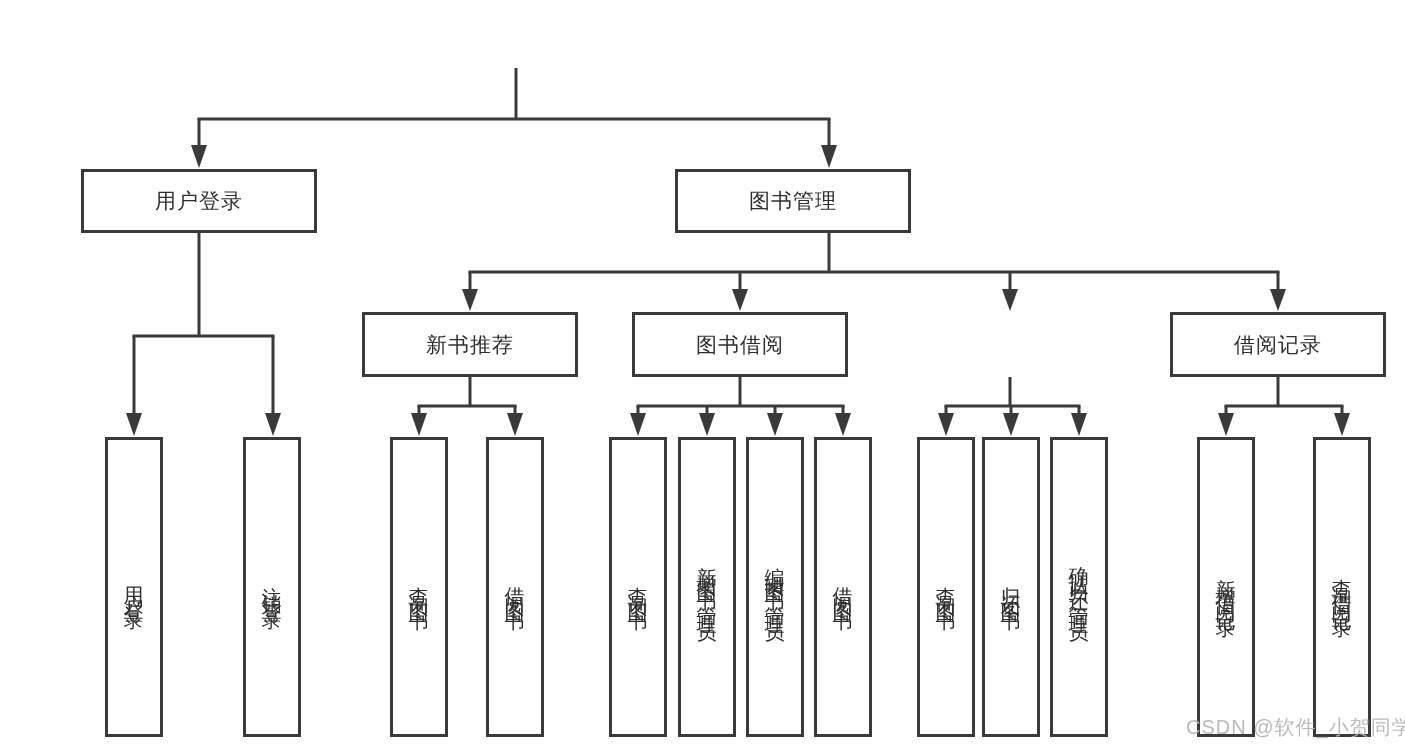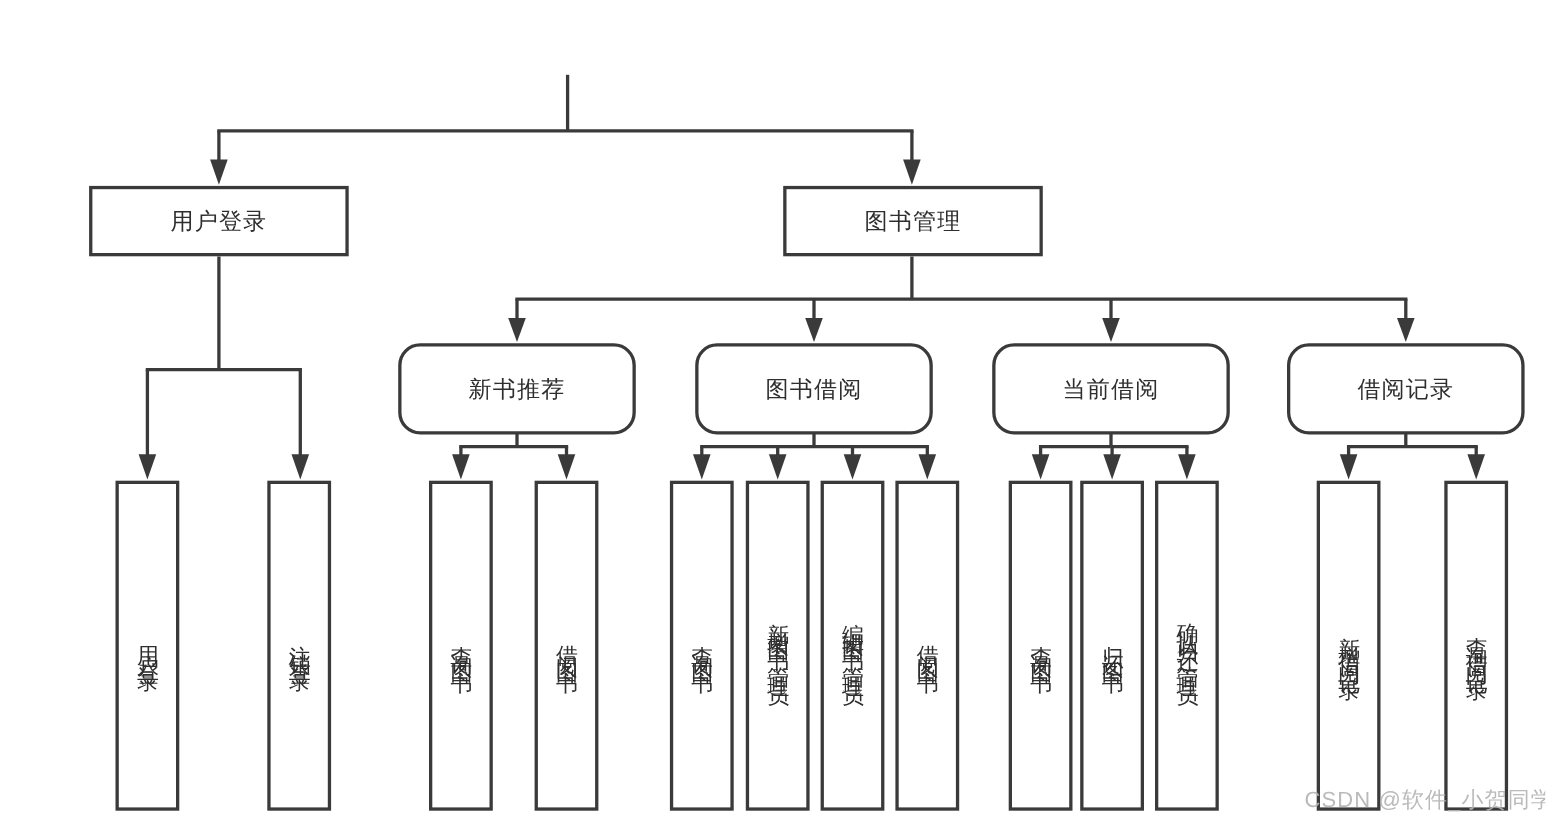--- a/index.html
+++ b/index.html
@@ -36,21 +36,21 @@
   }
   .hbox {
     font-size: 21px;
     letter-spacing: 1px;
   }
   .root {
     left: 12px; top: 13px; width: 1008px; height: 55px;
     font-size: 22px;
   }
   .lvl2 { top: 169px; width: 236px; height: 64px; }
-  .lvl3 { top: 312px; width: 216px; height: 83px; border-radius: 20px; }
+  .lvl3 { top: 312px; width: 216px; height: 65px; }
   .leaf {
     top: 437px;
     width: 58px;
     height: 300px;
     writing-mode: vertical-rl;
     text-orientation: mixed;
     font-size: 20px;
     letter-spacing: 8px;
     line-height: 1;
   }
@@ -144,25 +144,24 @@
         <line x1="1226" y1="406" x2="1226" y2="418"></line>
         <polygon points="1218,413 1234,413 1226,436" stroke="none"></polygon>
         <line x1="1342" y1="406" x2="1342" y2="418"></line>
         <polygon points="1334,413 1350,413 1342,436" stroke="none"></polygon>
       </g>
     </g>
   </svg>
 
 
   <div class="box hbox lvl2" style="left:81px;">用户登录</div>
-  <div class="box hbox lvl2" style="left:712px;">图书管理</div>
+  <div class="box hbox lvl2" style="left:675px;">图书管理</div>
 
   <div class="box hbox lvl3" style="left:362px;">新书推荐</div>
   <div class="box hbox lvl3" style="left:632px;font-family:Liberation Serif, serif;">图书借阅</div>
-  <div class="box hbox lvl3" style="left:902px;">当前借阅</div>
   <div class="box hbox lvl3" style="left:1170px;">借阅记录</div>
 
   <div class="box leaf" style="left:105px;">用户登录</div>
   <div class="box leaf" style="left:243px;">注销登录</div>
 
   <div class="box leaf" style="left:390px;">查询图书</div>
   <div class="box leaf" style="left:486px;">借阅图书</div>
 
   <div class="box leaf" style="left:609px;">查询图书</div>
   <div class="box leaf" style="left:678px;">新增图书（管理员）</div>

